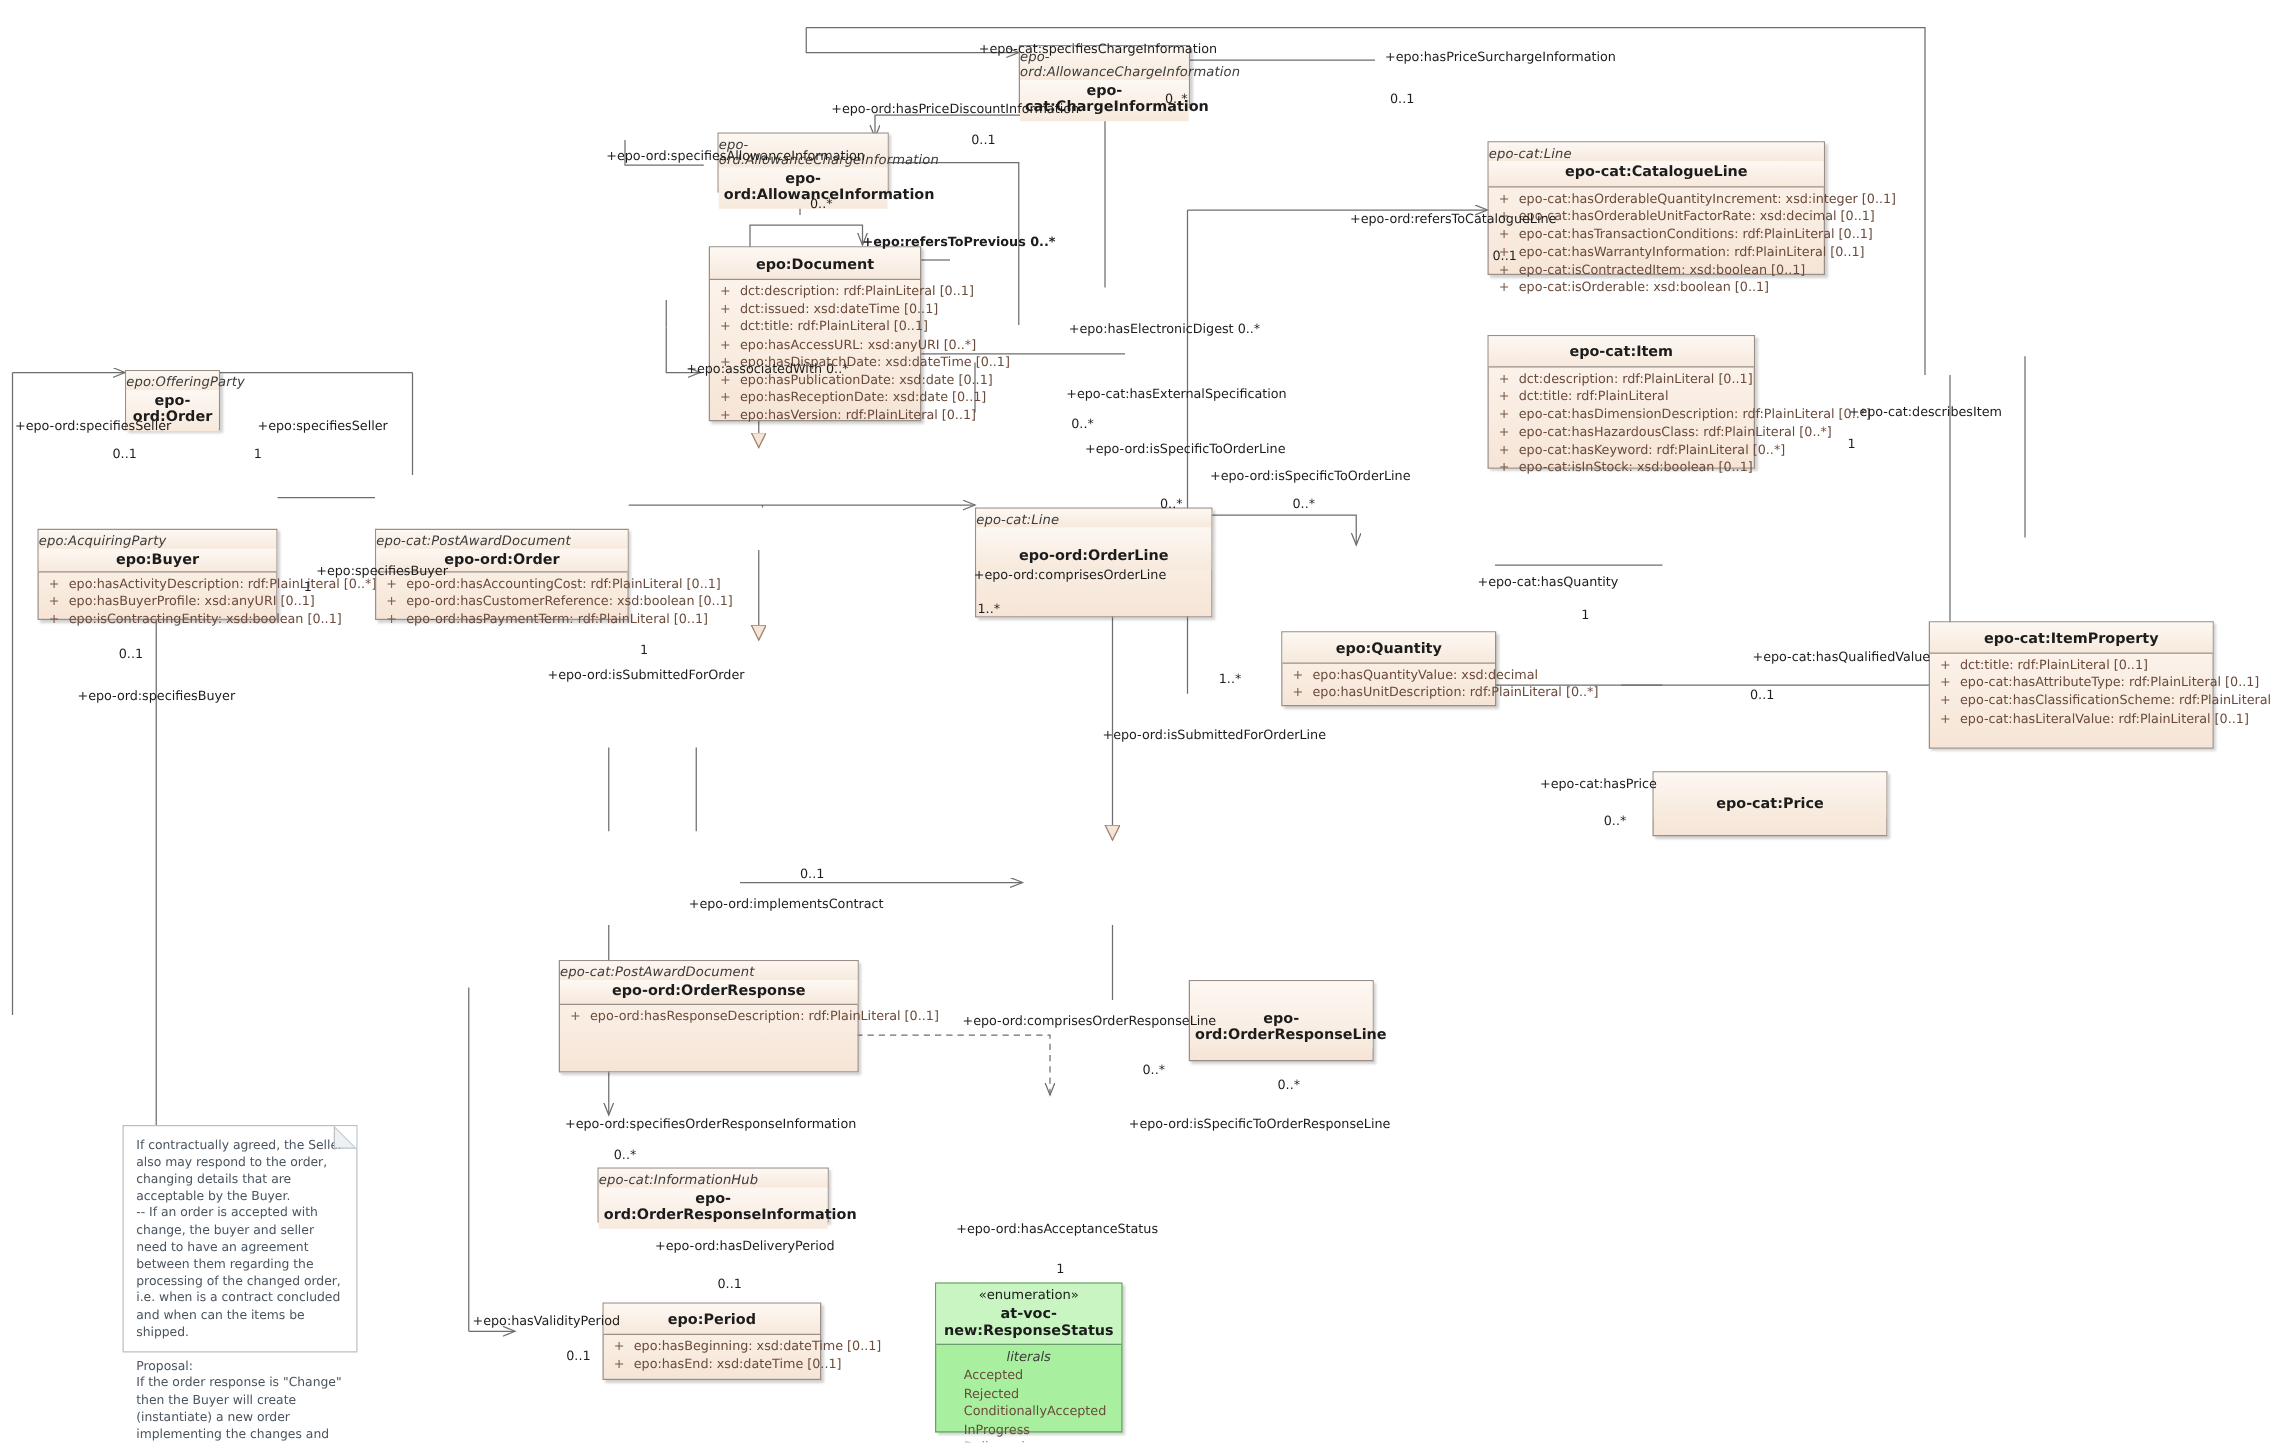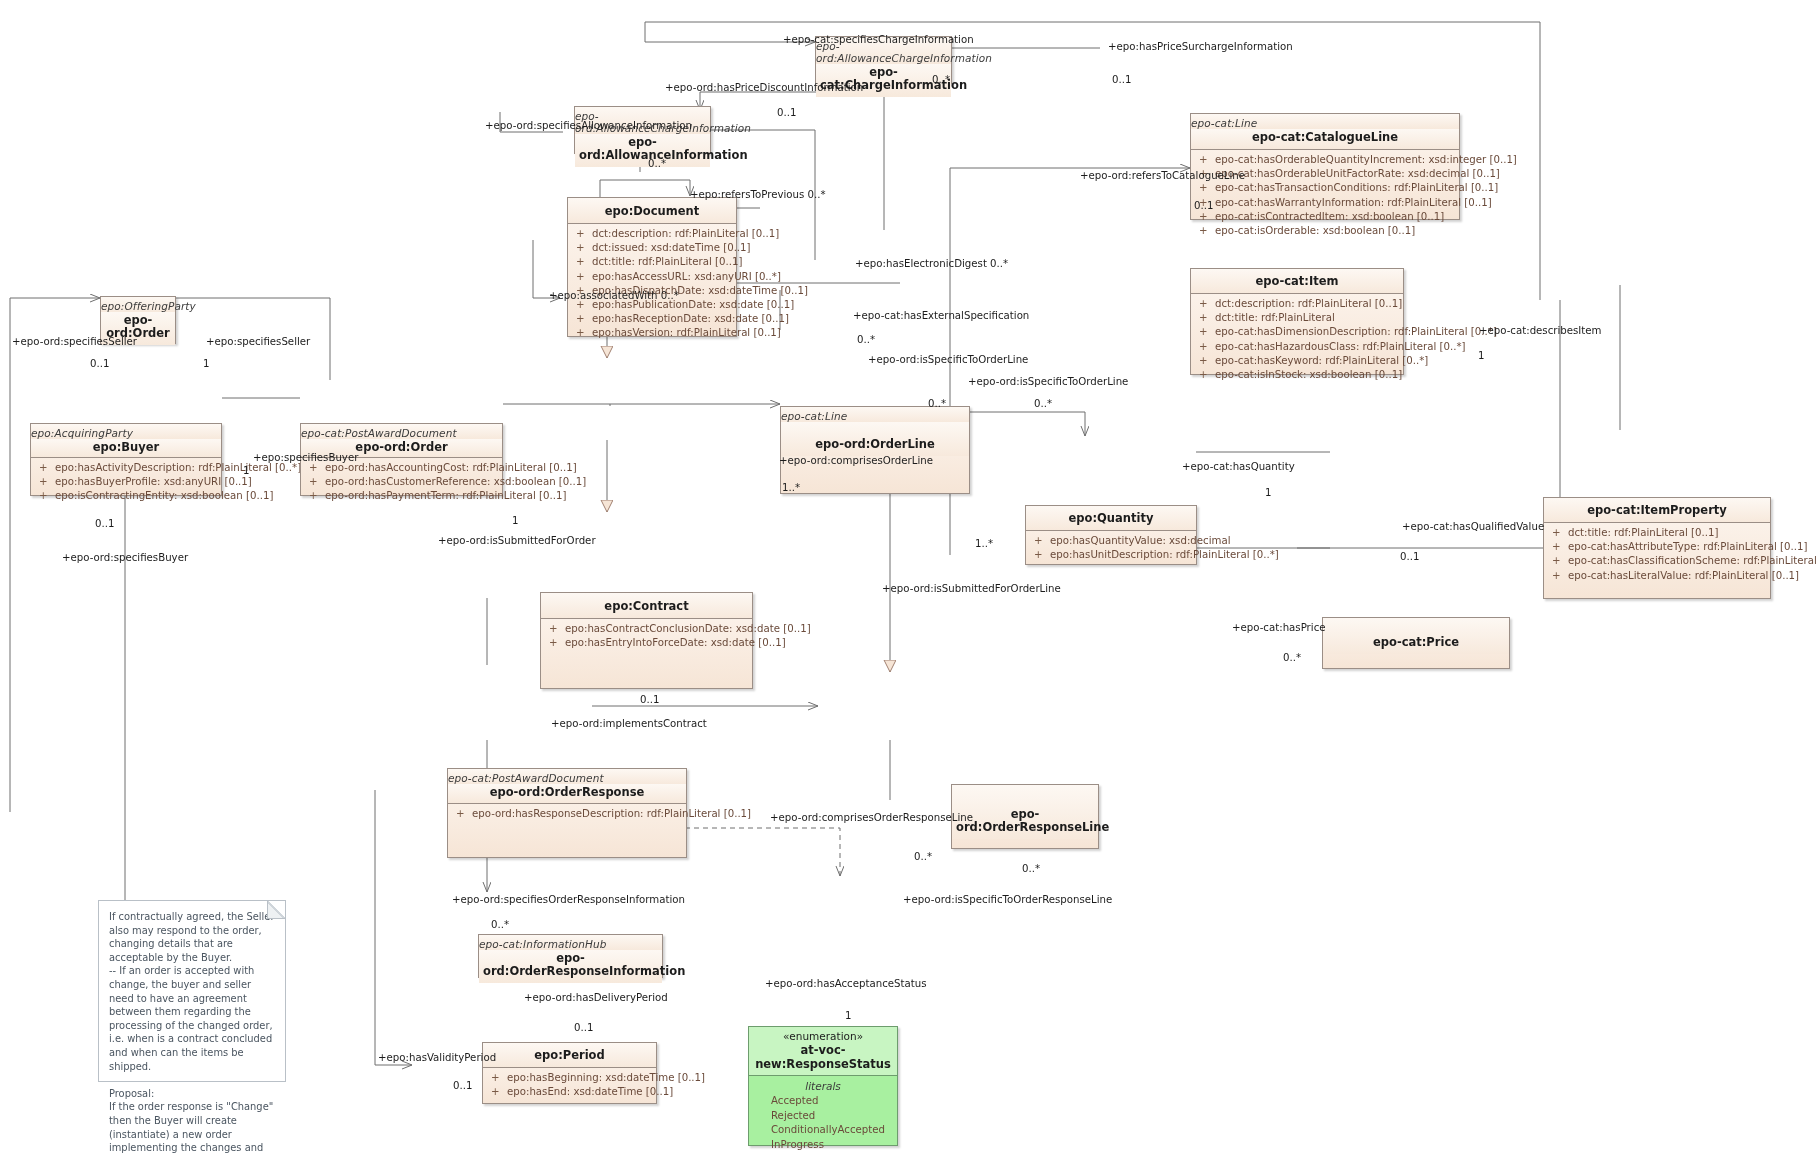--- a/index.html
+++ b/index.html
@@ -240,28 +240,20 @@
         <div class="attr"><span class="plus">+</span>epo-cat:hasAttributeType: rdf:PlainLiteral [0..1]</div>
         <div class="attr"><span class="plus">+</span>epo-cat:hasClassificationScheme: rdf:PlainLiteral [0..1]</div>
         <div class="attr"><span class="plus">+</span>epo-cat:hasLiteralValue: rdf:PlainLiteral [0..1]</div>
       </div>
   </div>
 
   <div class="uml" style="left:1322px;top:617px;width:188px;height:52px;">
     <div class="cname hdr" style="padding-top:18px;">epo-cat:Price</div>
   </div>
 
-  <div class="uml" style="left:540px;top:592px;width:213px;height:97px;">
-    <div class="cname hdr" style="padding-top:7px;">epo:Contract</div>
-    <div class="sep"></div>
-    <div class="attrs">
-        <div class="attr"><span class="plus">+</span>epo:hasContractConclusionDate: xsd:date [0..1]</div>
-        <div class="attr"><span class="plus">+</span>epo:hasEntryIntoForceDate: xsd:date [0..1]</div>
-      </div>
-  </div>
 
   <div class="uml" style="left:447px;top:768px;width:240px;height:90px;">
     <div class="stereo hdr">epo-cat:PostAwardDocument</div>
     <div class="cname hdr" style="padding-bottom:4px;">epo-ord:OrderResponse</div>
     <div class="sep"></div>
     <div class="attrs">
         <div class="attr"><span class="plus">+</span>epo-ord:hasResponseDescription: rdf:PlainLiteral [0..1]</div>
       </div>
   </div>
 
@@ -307,21 +299,21 @@
 -- If an order is accepted with change, the buyer and seller need to have an agreement between them regarding the processing of the changed order, i.e. when is a contract concluded and when can the items be shipped.
 
 Proposal:
 If the order response is "Change" then the Buyer will create (instantiate) a new order implementing the changes and superseding the previously sent order.</div>
   </div>
 
   <div class="lbl" style="left:783px;top:34px;">+epo-cat:specifiesChargeInformation</div>
   <div class="lbl" style="left:1108px;top:41px;">+epo:hasPriceSurchargeInformation</div>
   <div class="lbl" style="left:665px;top:82px;">+epo-ord:hasPriceDiscountInformation</div>
   <div class="lbl" style="left:485px;top:120px;">+epo-ord:specifiesAllowanceInformation</div>
-  <div class="lbl" style="left:690px;top:189px;">+epo:refersToPrevious 0..*</div>
+  <div class="lbl" style="left:690px;top:189px;font-weight:bold;">+epo:refersToPrevious 0..*</div>
   <div class="lbl" style="left:549px;top:290px;">+epo:associatedWith 0..*</div>
   <div class="lbl" style="left:855px;top:258px;">+epo:hasElectronicDigest 0..*</div>
   <div class="lbl" style="left:1080px;top:170px;text-align:center;">+epo-ord:refersToCatalogueLine</div>
   <div class="lbl" style="left:853px;top:310px;">+epo-cat:hasExternalSpecification</div>
   <div class="lbl" style="left:1479px;top:325px;">+epo-cat:describesItem</div>
   <div class="lbl" style="left:868px;top:354px;">+epo-ord:isSpecificToOrderLine</div>
   <div class="lbl" style="left:968px;top:376px;">+epo-ord:isSpecificToOrderLine</div>
   <div class="lbl" style="left:12px;top:336px;">+epo-ord:specifiesSeller</div>
   <div class="lbl" style="left:206px;top:336px;">+epo:specifiesSeller</div>
   <div class="lbl" style="left:253px;top:452px;">+epo:specifiesBuyer</div>

